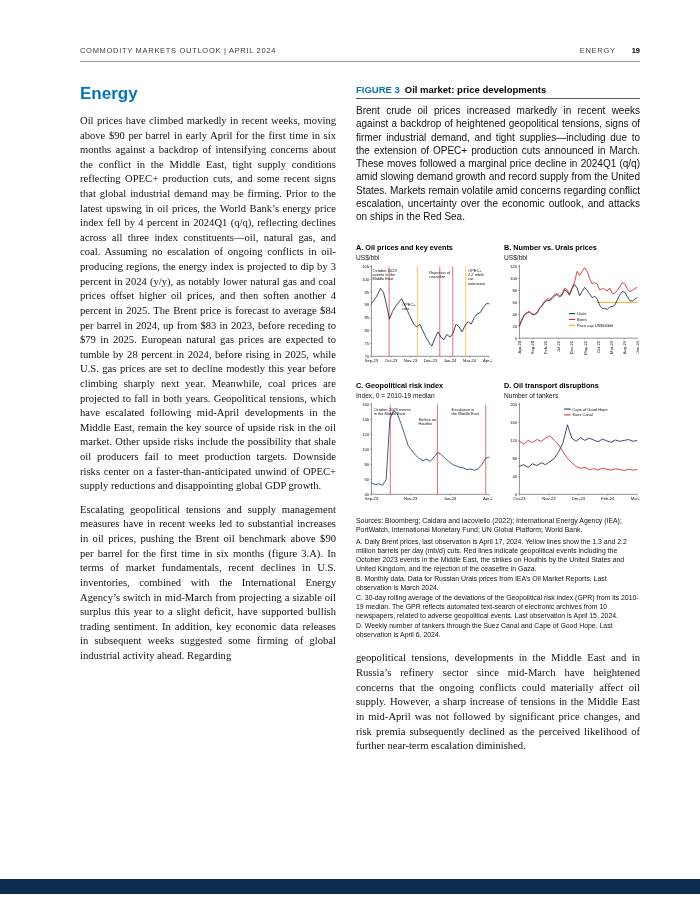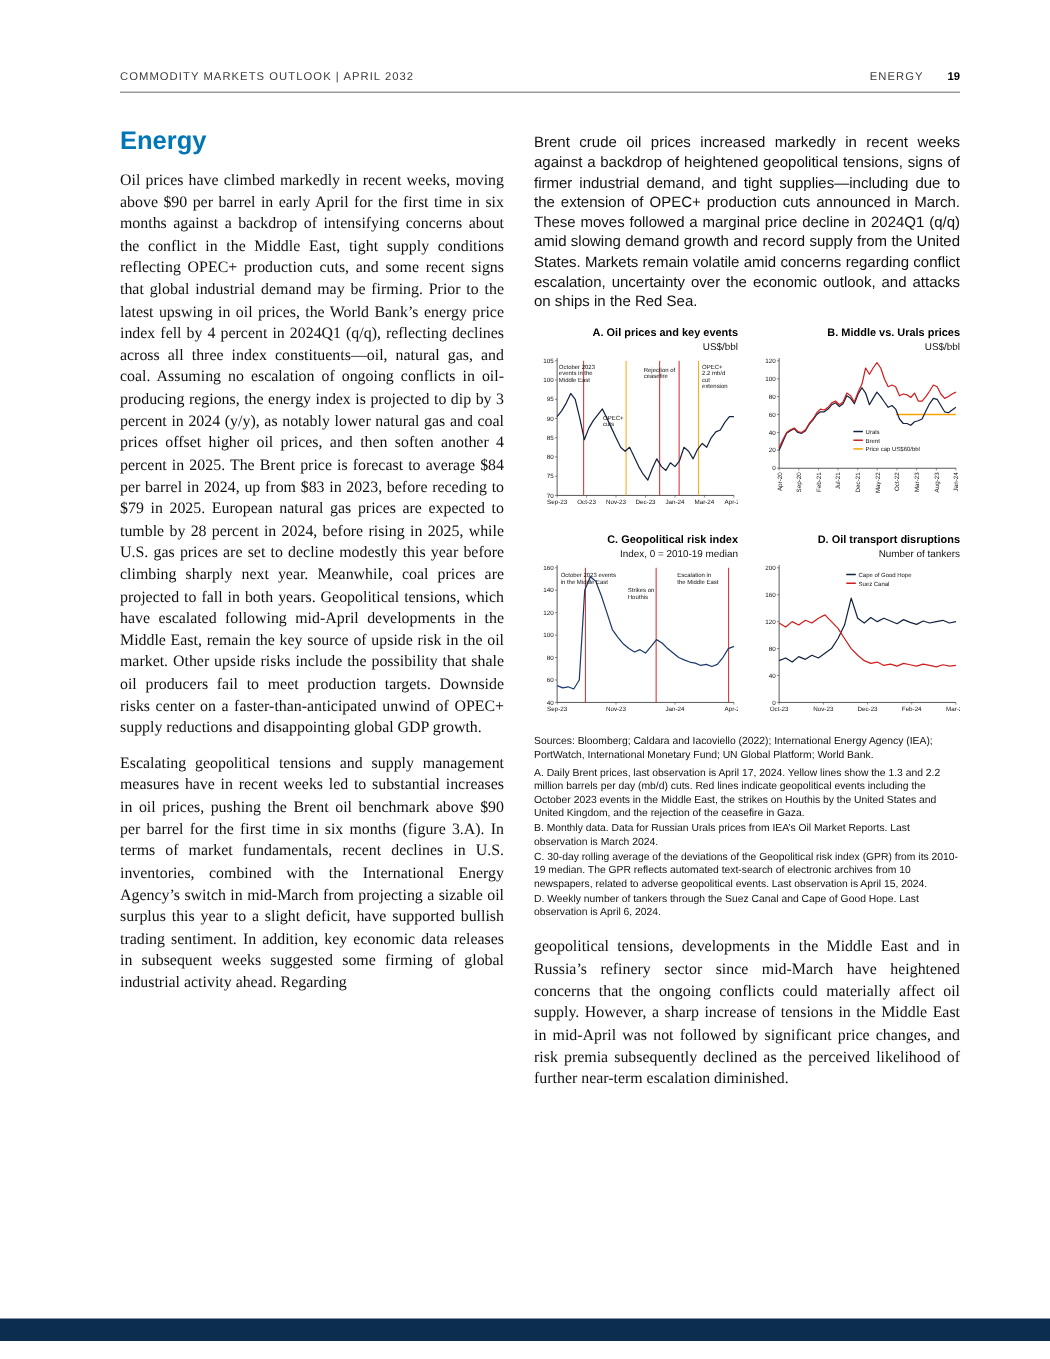--- a/index.html
+++ b/index.html
@@ -45,21 +45,21 @@
   
   .figure-header { display:flex; gap:5px; align-items:baseline; border-bottom:1px solid #555; padding-bottom:3px; }
   .figure-label { color:#0076b6; font-weight:bold; font-size:9.5px; }
   .figure-title { font-weight:bold; font-size:9.5px; color:#000; }
   .figure-desc {
     font-size:10px; line-height:1.33;
     text-align:justify; margin-top:5px; color:#111;
   }
   .chart-grid {
     display:grid; grid-template-columns:1fr 1fr;
-    column-gap:12px; row-gap:9px; margin-top:8px;text-align:right;
+    column-gap:12px; row-gap:9px; margin-top:19px;
   }
   .chart-title { font-size:7.3px; font-weight:bold; margin-bottom:2px; color:#000; }
   .chart-unit { font-size:6.6px; margin-bottom:1px; color:#111; }
   .chart-svg { width:100%; height:auto; display:block; }
   .chart-svg text { font-family:"Liberation Sans", sans-serif; }
   .chart-svg .tick { font-size:4.6px; fill:#111; }
   .chart-svg .anno { font-size:4.4px; fill:#111; }
 
   .figure-notes { margin-top:6px; font-size:6.9px; line-height:1.3; color:#111; }
   .figure-notes p { margin-bottom:1px; }
@@ -72,37 +72,41 @@
     position:absolute; left:0; right:0; bottom:12px;
     height:15px; background:#0d2d4e;
   }
 </style>
 </head>
 <body>
 
 <div class="page">
 
   <header class="page-header">
-    <span>COMMODITY MARKETS OUTLOOK | APRIL 2032</span>
+    <span>COMMODITY MARKETS OUTLOOK | APRIL 2024</span>
     <span class="header-right">
       <span>ENERGY</span>
       <span class="page-num">19</span>
     </span>
   </header>
 
   <div class="columns">
 
     <div class="col-left">
       <h1 class="section-title">Energy</h1>
       <p class="lead">Oil prices have climbed markedly in recent weeks, moving above $90 per barrel in early April for the first time in six months against a backdrop of intensifying concerns about the conflict in the Middle East, tight supply conditions reflecting OPEC+ production cuts, and some recent signs that global industrial demand may be firming. Prior to the latest upswing in oil prices, the World Bank’s energy price index fell by 4 percent in 2024Q1 (q/q), reflecting declines across all three index constituents—oil, natural gas, and coal. Assuming no escalation of ongoing conflicts in oil-producing regions, the energy index is projected to dip by 3 percent in 2024 (y/y), as notably lower natural gas and coal prices offset higher oil prices, and then soften another 4 percent in 2025. The Brent price is forecast to average $84 per barrel in 2024, up from $83 in 2023, before receding to $79 in 2025. European natural gas prices are expected to tumble by 28 percent in 2024, before rising in 2025, while U.S. gas prices are set to decline modestly this year before climbing sharply next year. Meanwhile, coal prices are projected to fall in both years. Geopolitical tensions, which have escalated following mid-April developments in the Middle East, remain the key source of upside risk in the oil market. Other upside risks include the possibility that shale oil producers fail to meet production targets. Downside risks center on a faster-than-anticipated unwind of OPEC+ supply reductions and disappointing global GDP growth.</p>
       <p class="body-text">Escalating geopolitical tensions and supply management measures have in recent weeks led to substantial increases in oil prices, pushing the Brent oil benchmark above $90 per barrel for the first time in six months (figure 3.A). In terms of market fundamentals, recent declines in U.S. inventories, combined with the International Energy Agency’s switch in mid-March from projecting a sizable oil surplus this year to a slight deficit, have supported bullish trading sentiment. In addition, key economic data releases in subsequent weeks suggested some firming of global industrial activity ahead. Regarding</p>
     </div>
 
     <div class="col-right">
       <div class="figure">
+        <div class="figure-header">
+          <span class="figure-label">FIGURE 3</span>
+          <span class="figure-title">Oil market: price developments</span>
+        </div>
         <p class="figure-desc">Brent crude oil prices increased markedly in recent weeks against a backdrop of heightened geopolitical tensions, signs of firmer industrial demand, and tight supplies—including due to the extension of OPEC+ production cuts announced in March. These moves followed a marginal price decline in 2024Q1 (q/q) amid slowing demand growth and record supply from the United States. Markets remain volatile amid concerns regarding conflict escalation, uncertainty over the economic outlook, and attacks on ships in the Red Sea.</p>
 
         <div class="chart-grid">
           <div class="chart-panel">
             <div class="chart-title">A. Oil prices and key events</div>
             <div class="chart-unit">US$/bbl</div>
             <svg class="chart-svg" viewBox="0 0 150 122">
                 <text x="14.5" y="105.6" text-anchor="end" class="tick">70</text>
                 <line x1="15.4" y1="104.0" x2="17" y2="104.0" stroke="#333" stroke-width="0.4"></line>
                 <text x="14.5" y="91.5" text-anchor="end" class="tick">75</text>
@@ -148,21 +152,21 @@
                 <text x="50.8" y="53.3" class="anno">cuts</text>
                 <text x="80.7" y="13.0" class="anno">Rejection of</text>
                 <text x="80.7" y="17.7" class="anno">ceasefire</text>
                 <text x="123.6" y="11.0" class="anno">OPEC+</text>
                 <text x="123.6" y="15.7" class="anno">2.2 mb/d</text>
                 <text x="123.6" y="20.4" class="anno">cut</text>
                 <text x="123.6" y="25.1" class="anno">extension</text>
               </svg>
           </div>
           <div class="chart-panel">
-            <div class="chart-title">B. Middle vs. Urals prices</div>
+            <div class="chart-title">B. Number vs. Urals prices</div>
             <div class="chart-unit">US$/bbl</div>
             <svg class="chart-svg" viewBox="0 0 150 122">
                 <text x="14.5" y="85.6" text-anchor="end" class="tick">0</text>
                 <line x1="15.4" y1="84.0" x2="17" y2="84.0" stroke="#333" stroke-width="0.4"></line>
                 <text x="14.5" y="72.4" text-anchor="end" class="tick">20</text>
                 <line x1="15.4" y1="70.8" x2="17" y2="70.8" stroke="#333" stroke-width="0.4"></line>
                 <text x="14.5" y="59.3" text-anchor="end" class="tick">40</text>
                 <line x1="15.4" y1="57.7" x2="17" y2="57.7" stroke="#333" stroke-width="0.4"></line>
                 <text x="14.5" y="46.1" text-anchor="end" class="tick">60</text>
                 <line x1="15.4" y1="44.5" x2="17" y2="44.5" stroke="#333" stroke-width="0.4"></line>

